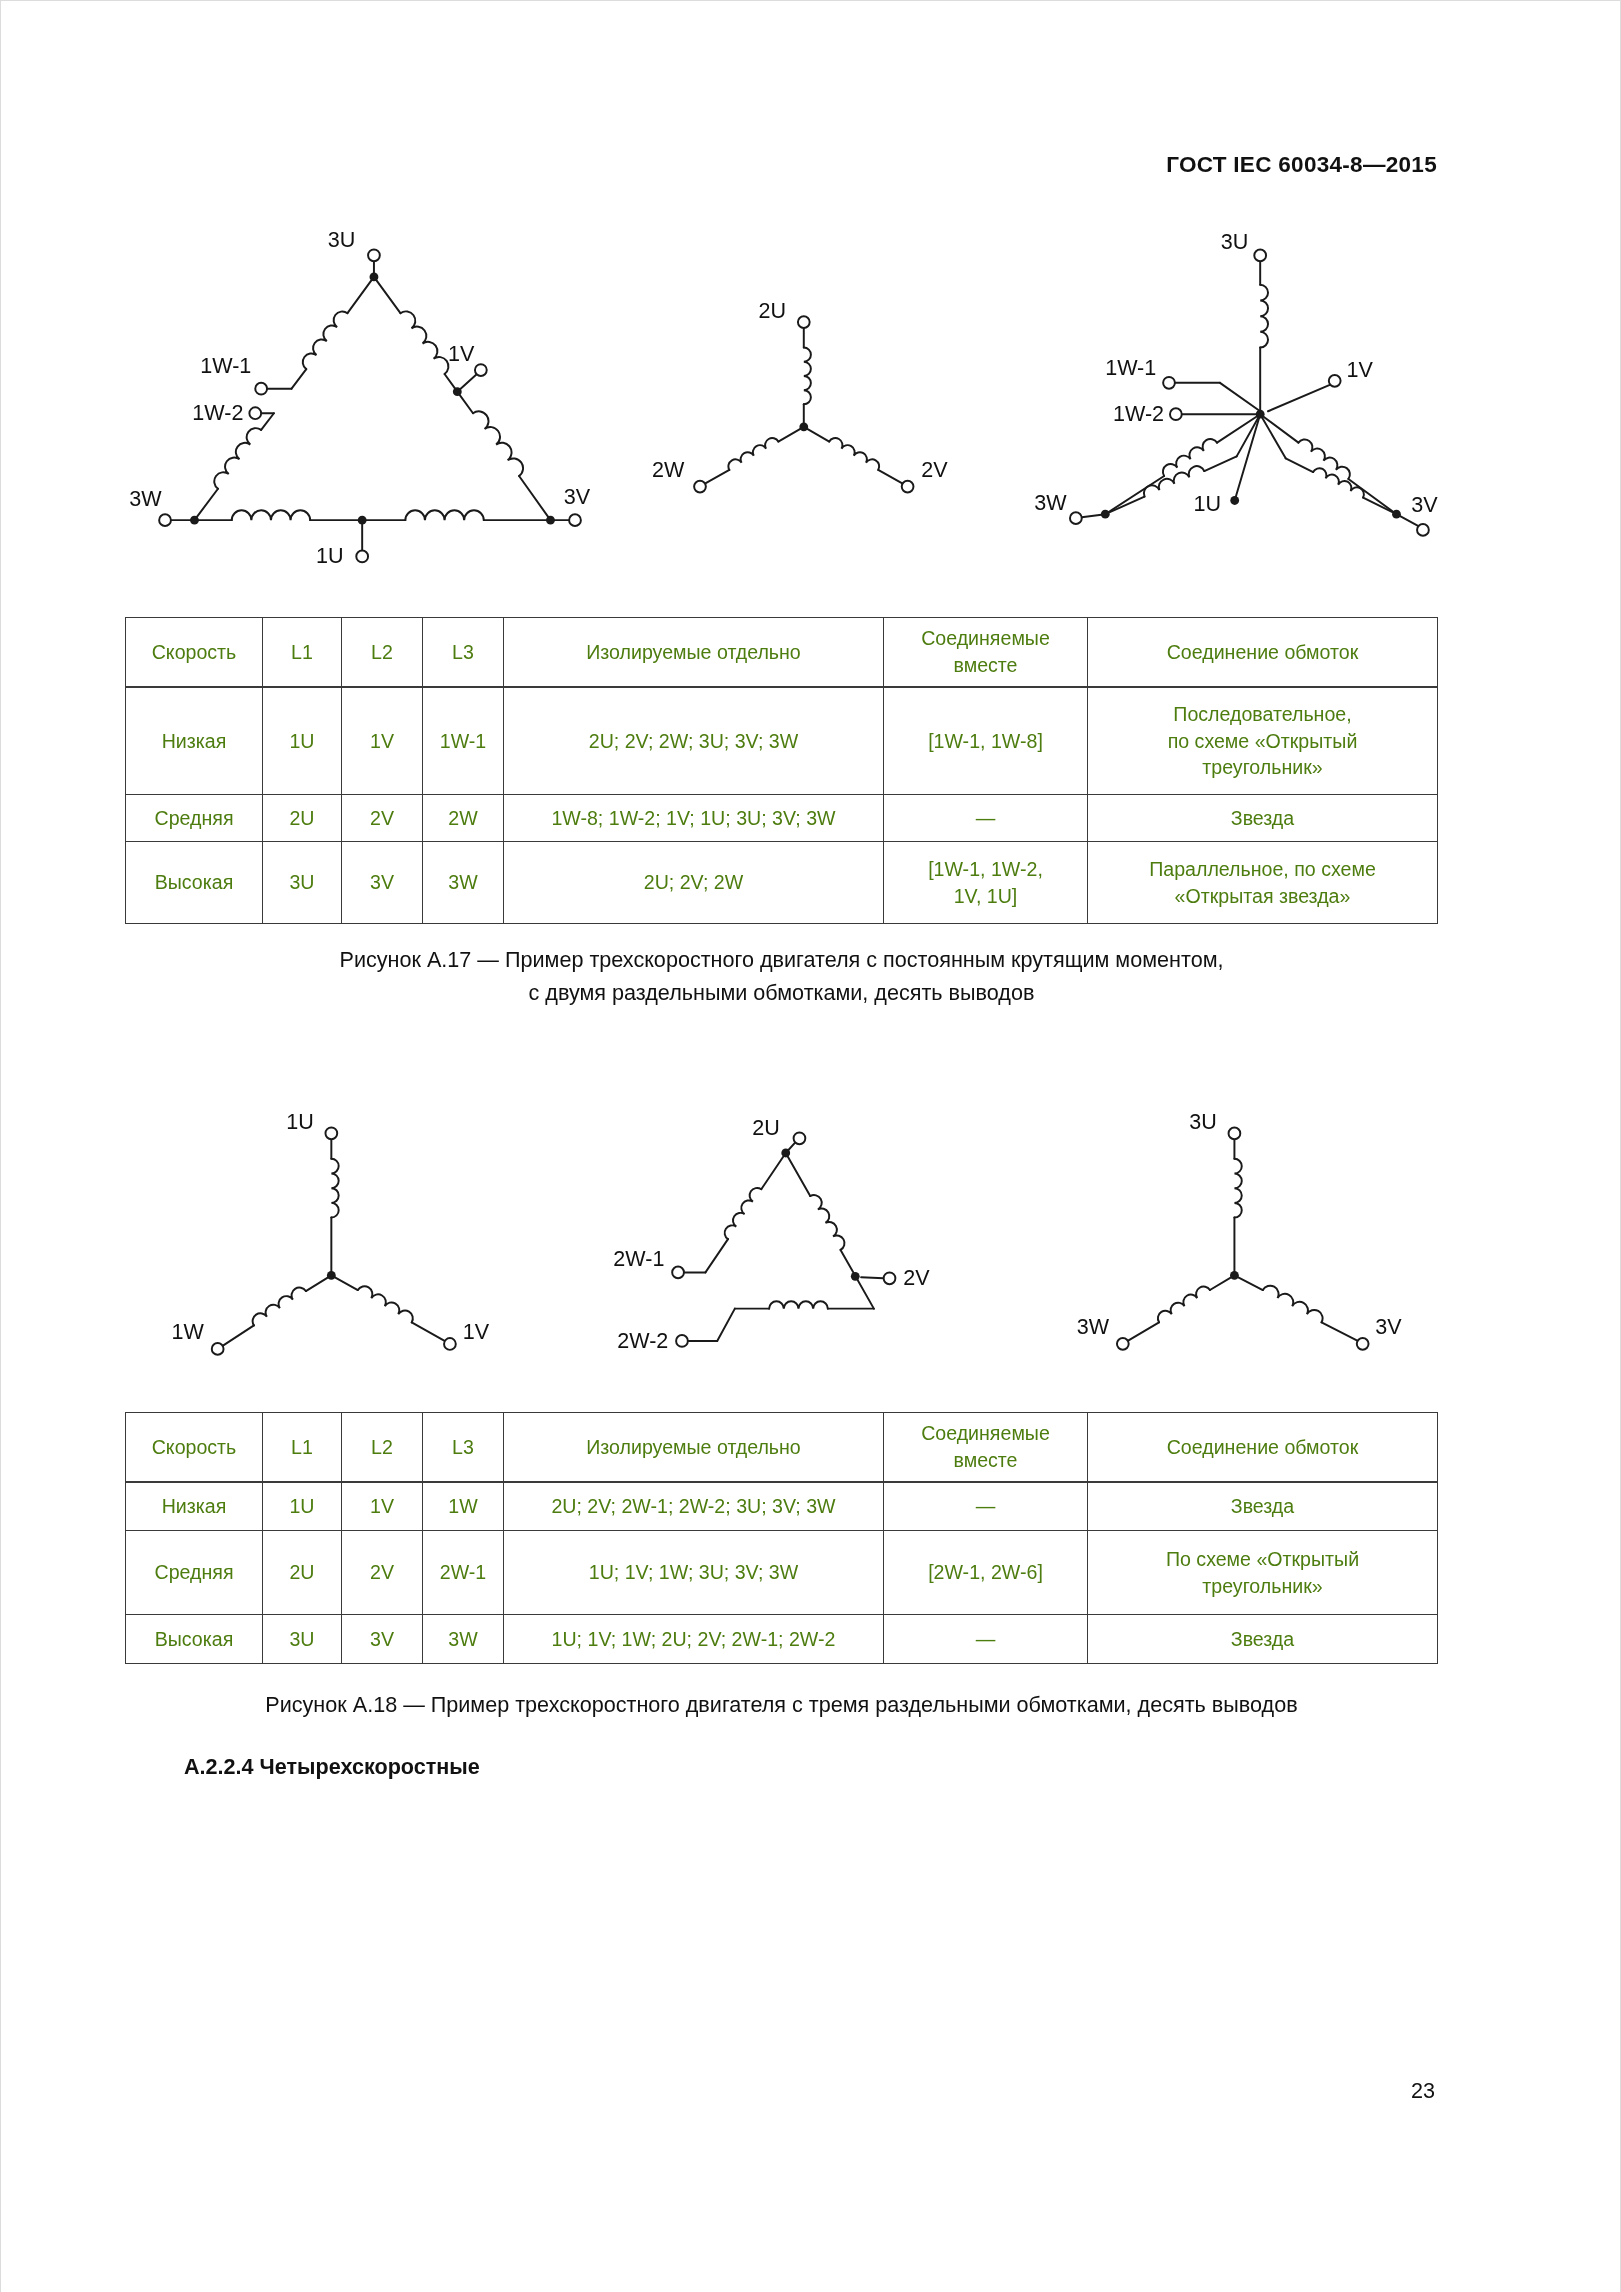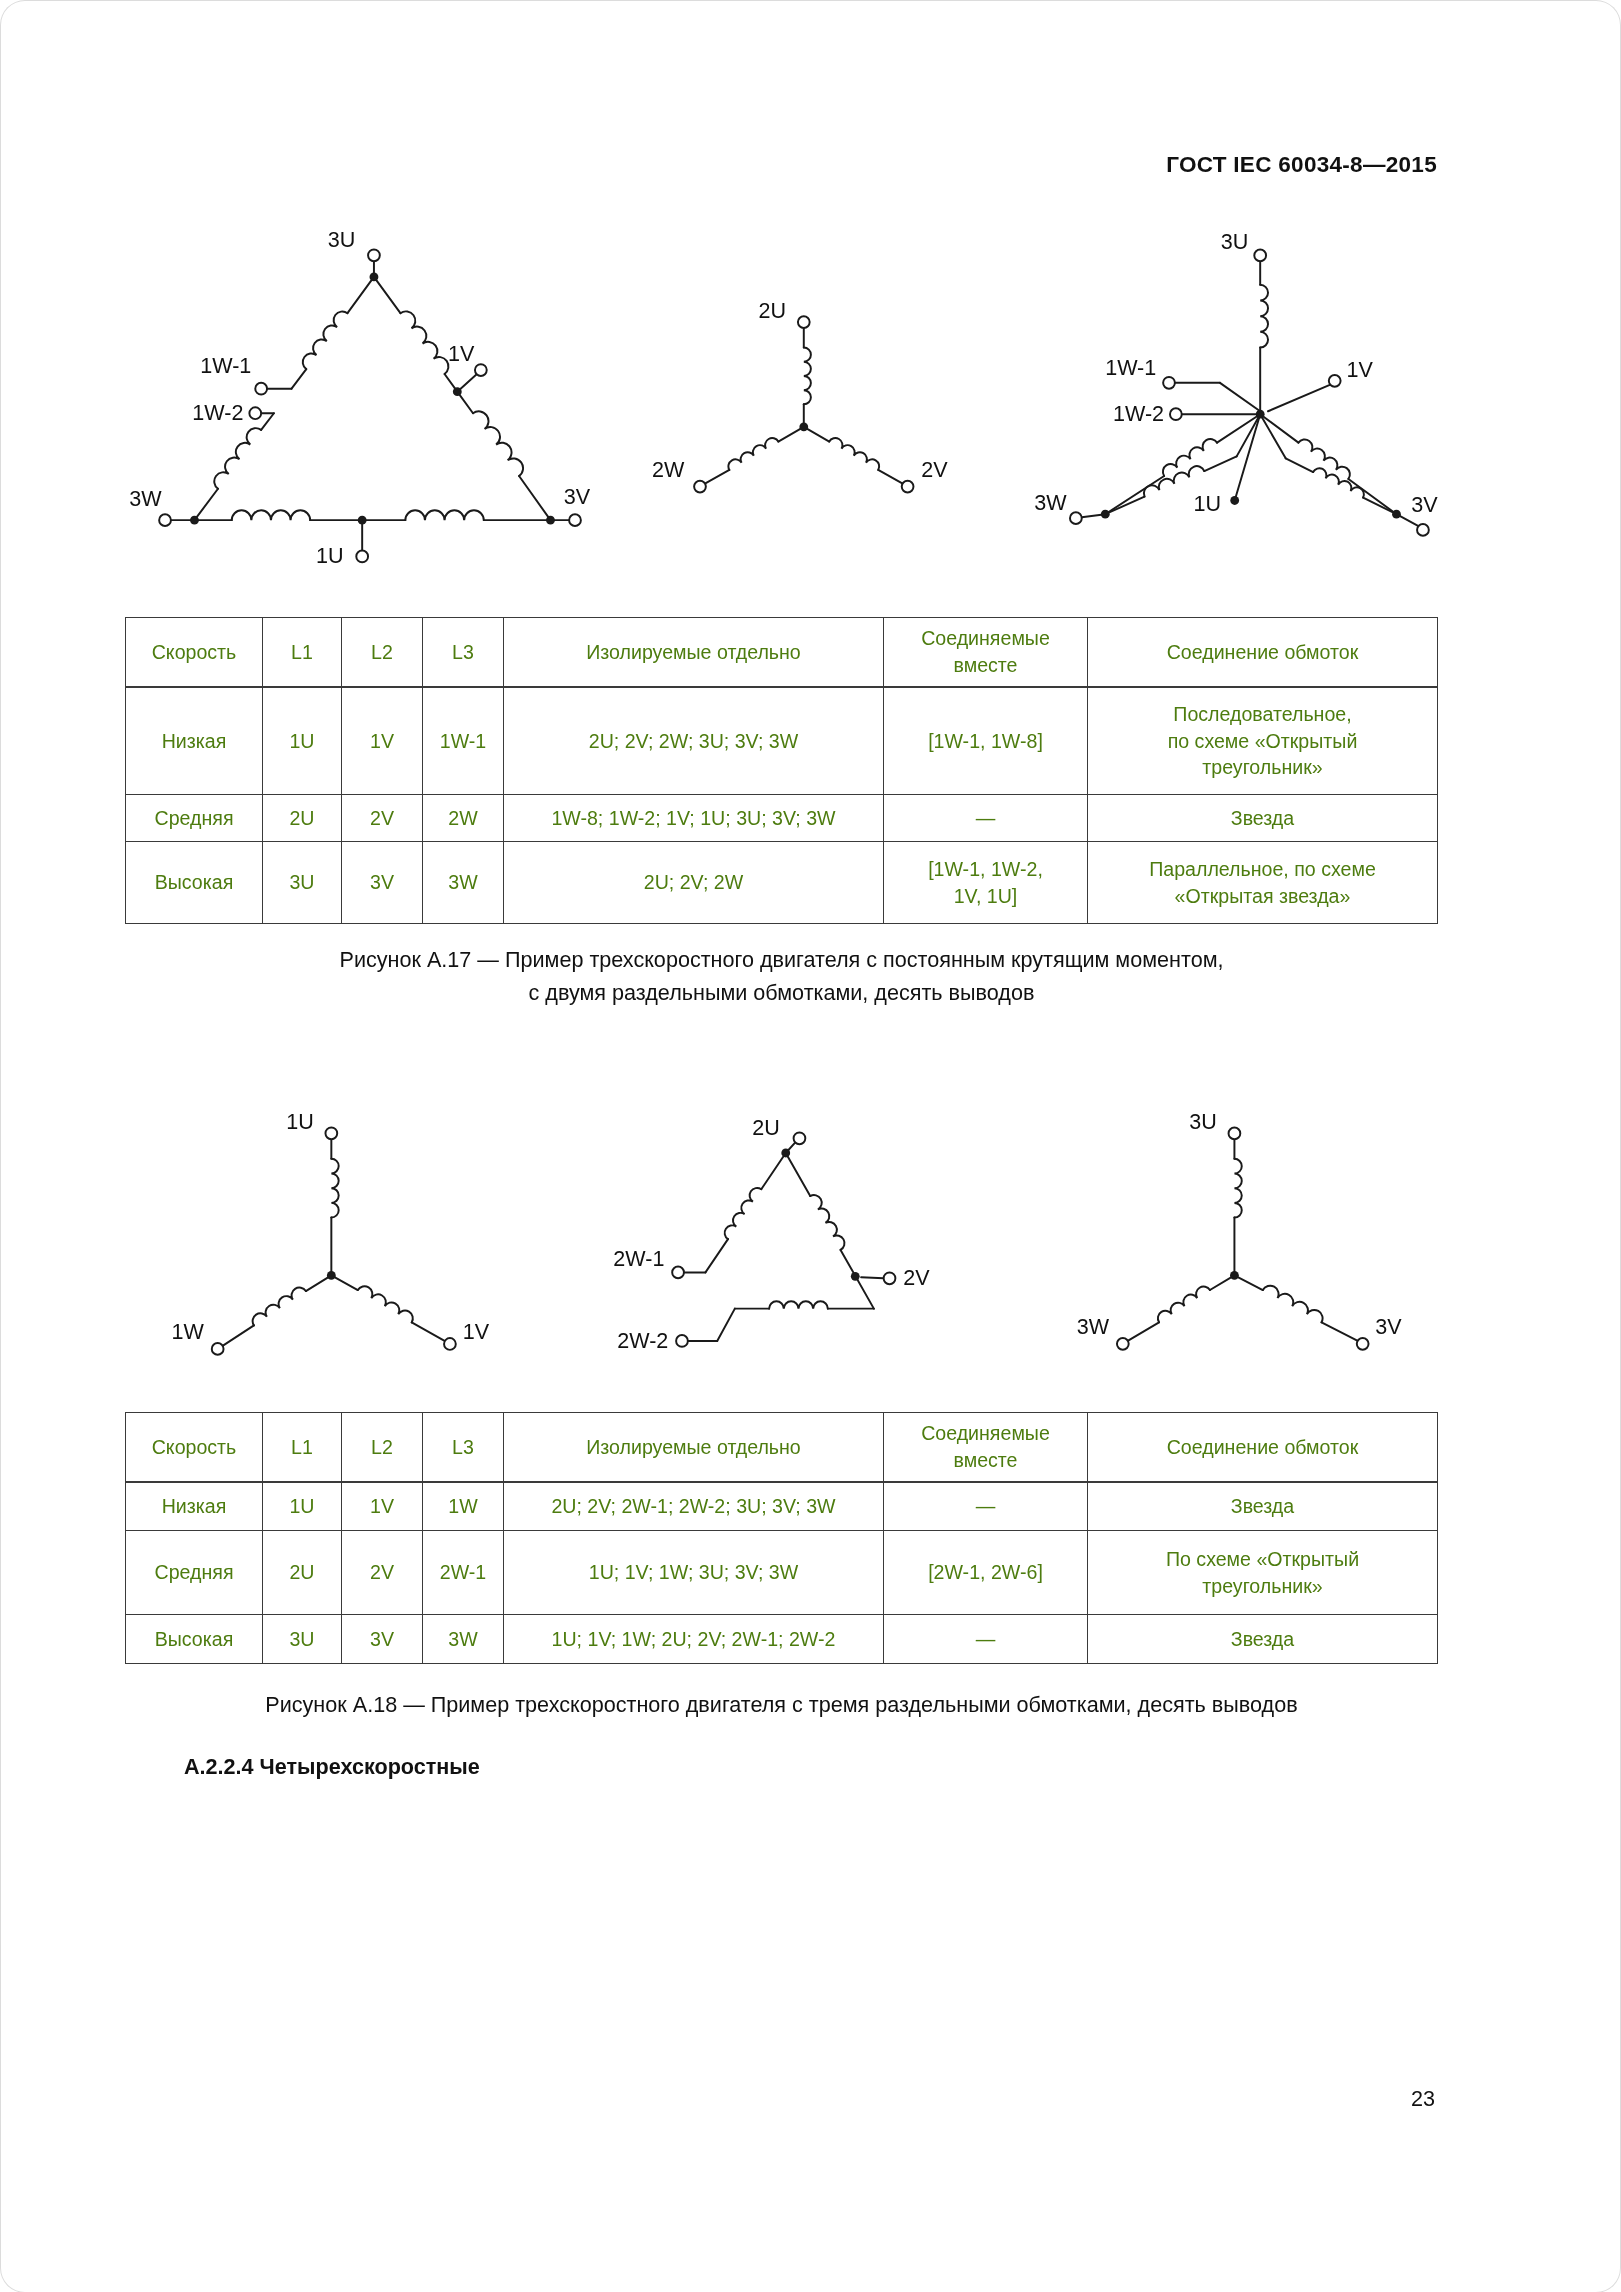--- a/index.html
+++ b/index.html
@@ -1,32 +1,32 @@
 <!DOCTYPE html>
 <html><head>
 <meta charset="utf-8">
 <style>
   * { margin:0; padding:0; box-sizing:border-box; }
   html, body { background:#ffffff; }
   body { width:1621px; height:2293px; position:relative; font-family:"Liberation Sans","DejaVu Sans",sans-serif; color:#111; }
-  .page { position:absolute; inset:0; background:#fff; box-shadow: inset 0 0 0 1px #dcdcdc; border-radius: 25px; }
+  .page { position:absolute; inset:0; background:#fff; box-shadow: inset 0 0 0 1px #dcdcdc; }
   .doc-header { position:absolute; top:152px; right:184px; font-size:22.5px; font-weight:bold; letter-spacing:0.3px; }
   svg.diagram { position:absolute; overflow:visible; }
   svg.diagram line, svg.diagram path { stroke:#1a1a1a; stroke-width:2; fill:none; stroke-linecap:round; }
   svg.diagram circle.term { fill:#fff; stroke:#1a1a1a; stroke-width:2; }
   svg.diagram circle.dot { fill:#1a1a1a; stroke:none; }
   svg.diagram text { font-size:22px; fill:#111; font-family:"Liberation Sans","DejaVu Sans",sans-serif; }
   table.conn { position:absolute; border-collapse:collapse; table-layout:fixed; font-size:19.6px; color:#4d7c0f; background:#fff; }
   table.conn th, table.conn td { border:1px solid #3a3a3a; text-align:center; vertical-align:middle; padding:5.9px 7.8px; white-space:pre-line; font-weight:normal; line-height:26.5px; }
   table.conn thead th { border-bottom:2.9px double #3a3a3a; }
   .rh70{height:69px} .rh110{height:108px} .rh48{height:47px} .rh84{height:82px} .rh50{height:49px} .rh86{height:84px}
   .caption { position:absolute; left:125px; width:1313px; text-align:center; font-size:21.6px; line-height:33px; white-space:pre-line; }
   .subheading { position:absolute; left:184px; top:1754px; font-size:21.6px; font-weight:bold;text-align:center; }
   .bodytext { position:absolute; left:123px; top:1784px; width:1392px; font-size:21.6px; line-height:36px; white-space:pre-line; text-indent:62px; }
-  .pagenum { position:absolute; right:186px; top:2078px; font-size:21.6px;margin-top:8px; }
+  .pagenum { position:absolute; right:186px; top:2078px; font-size:21.6px; }
 </style>
 </head>
 <body>
 
 <div class="page">
 
   <div class="doc-header">ГОСТ IEC 60034-8—2015</div>
 
   <svg class="diagram" style="left:116px; top:218px;" width="510" height="363" viewBox="0 0 520 370">
     <g>

